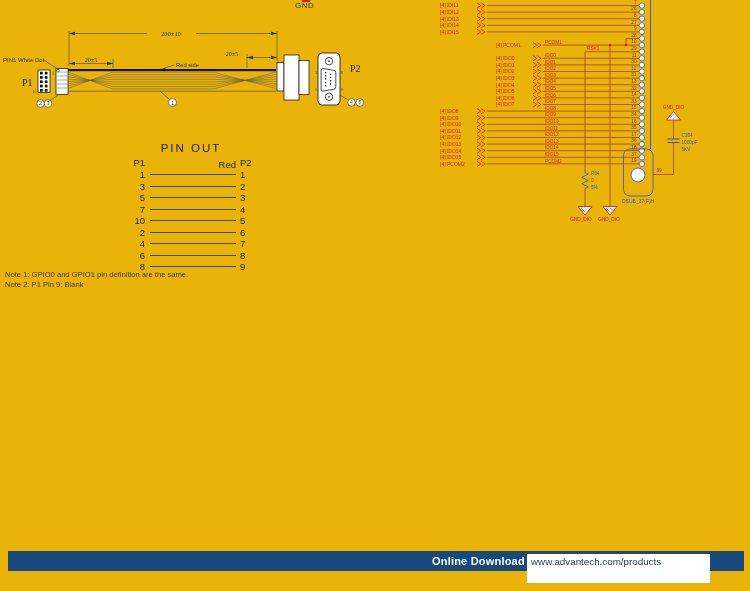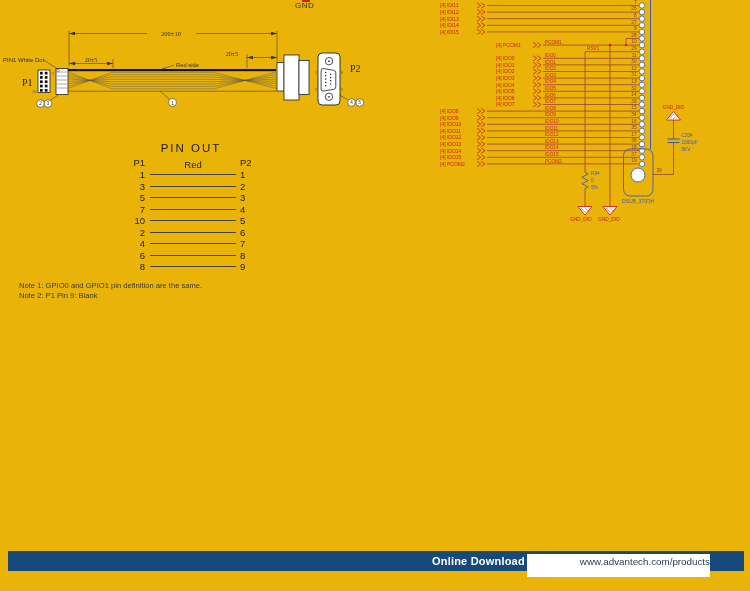--- a/index.html
+++ b/index.html
@@ -8,29 +8,29 @@
   .abs{position:absolute;}
   
   #gnd-top{left:295px;top:1px;font-size:8px;color:#333;letter-spacing:.5px;font-family:"Liberation Sans",sans-serif;}
   #gnd-tick{left:302px;top:0px;width:8px;height:1.5px;background:#cc2222;}
   
   #pinout{left:122px;top:142px;width:138px;font-family:Liberation Sans, sans-serif;color:#222;}
   #pinout .title{text-align:center;font-size:11.5px;letter-spacing:2px;margin-bottom:2px;}
   .po-row{display:flex;align-items:center;height:11.5px;font-size:9.5px;}
   .po-row .c1{width:23px;text-align:right;}
   .po-row .mid{flex:1;margin:0 4px 0 5px;border-top:1px solid #444;height:0;}
-  .po-row .midlabel{flex:1;margin:0 4px 0 5px;text-align:center;font-size:9.5px;padding-top:4px;}
+  .po-row .midlabel{flex:1;margin:0 4px 0 5px;text-align:right;font-size:9.5px;padding-top:4px;}
   .po-row .c2{width:20px;text-align:left;}
   .po-head{height:13px;}
   
-  #notes{left:5px;top:281px;font-size:7.6px;color:#3a3a3a;line-height:10px;margin-left:14px;}
+  #notes{left:5px;top:270px;font-size:7.6px;color:#3a3a3a;line-height:10px;}
   
   #footer{left:8px;top:551px;width:736px;height:20px;background:#17497d;}
   #footer .dl{position:absolute;left:424px;top:4px;color:#fff;font-weight:bold;font-size:11px;letter-spacing:.2px;text-align:center;}
-  #footer .urlbox{position:absolute;left:519px;top:2.5px;width:183px;height:23px;background:#fff;text-align:right;}
+  #footer .urlbox{position:absolute;left:519px;top:2.5px;width:183px;height:29px;background:#fff;}
   #footer .urlbox span{display:block;padding:2px 0 0 4px;font-size:9.8px;color:#2a3b55;}
   svg text{font-family:"Liberation Sans",sans-serif;}
   text.serif{font-family:"Liberation Serif",serif;}
 </style>
 </head>
 <body>
 
 <div id="page">
 
   <div class="abs" id="gnd-tick"></div>

